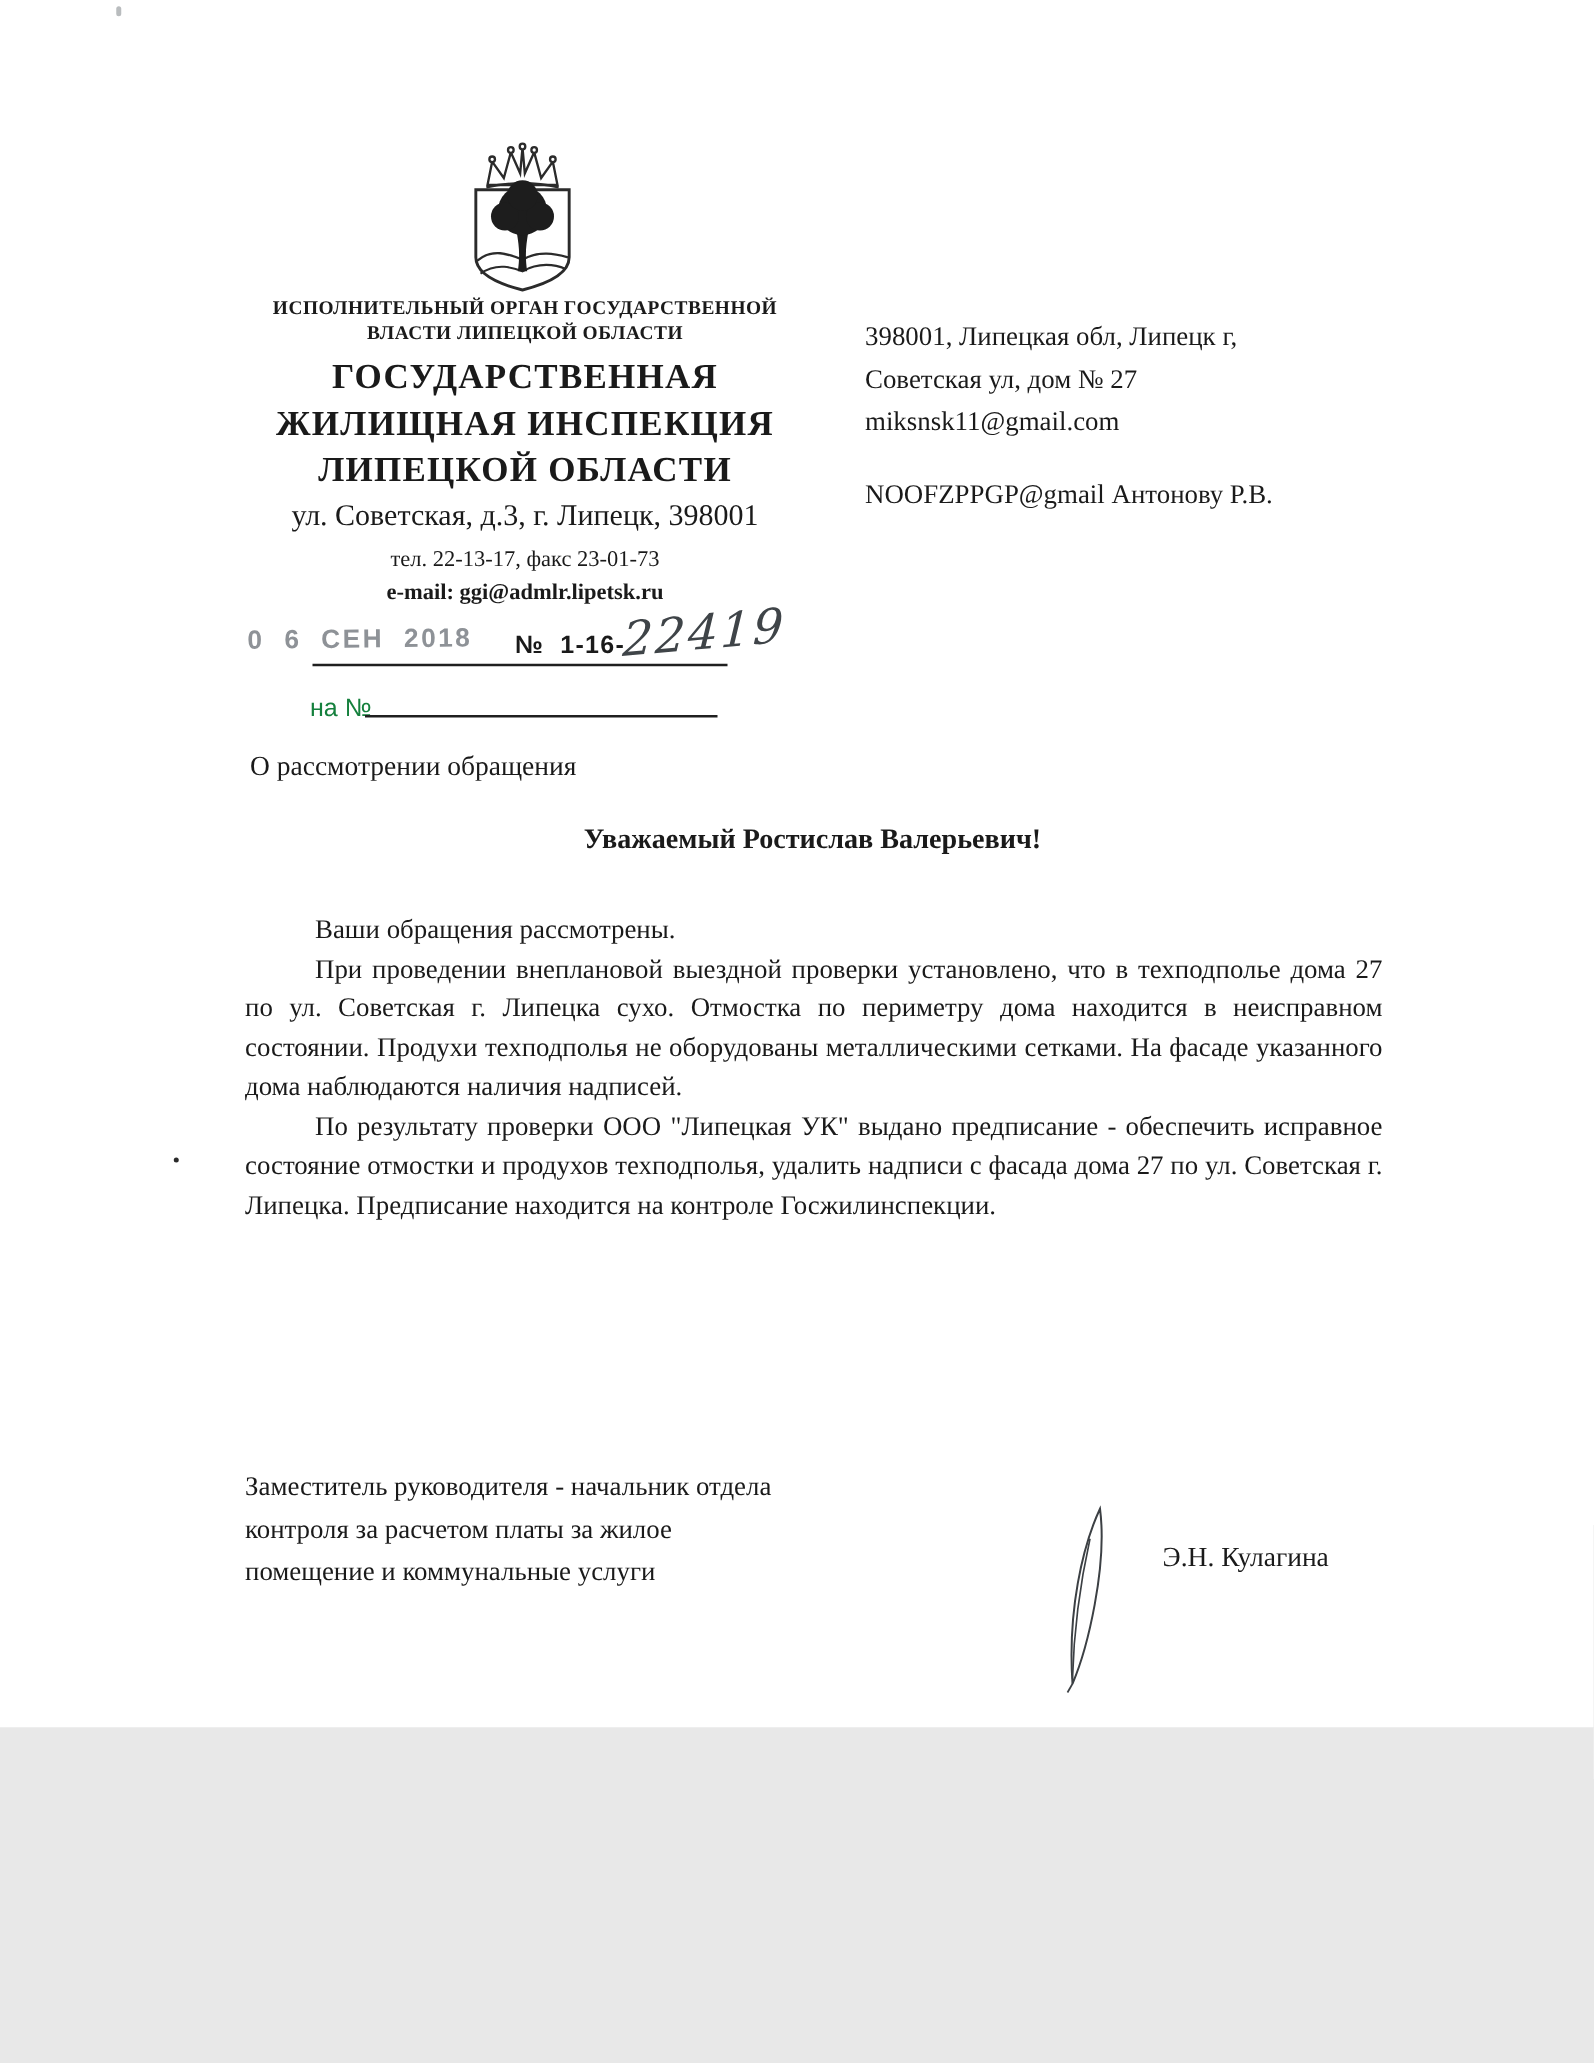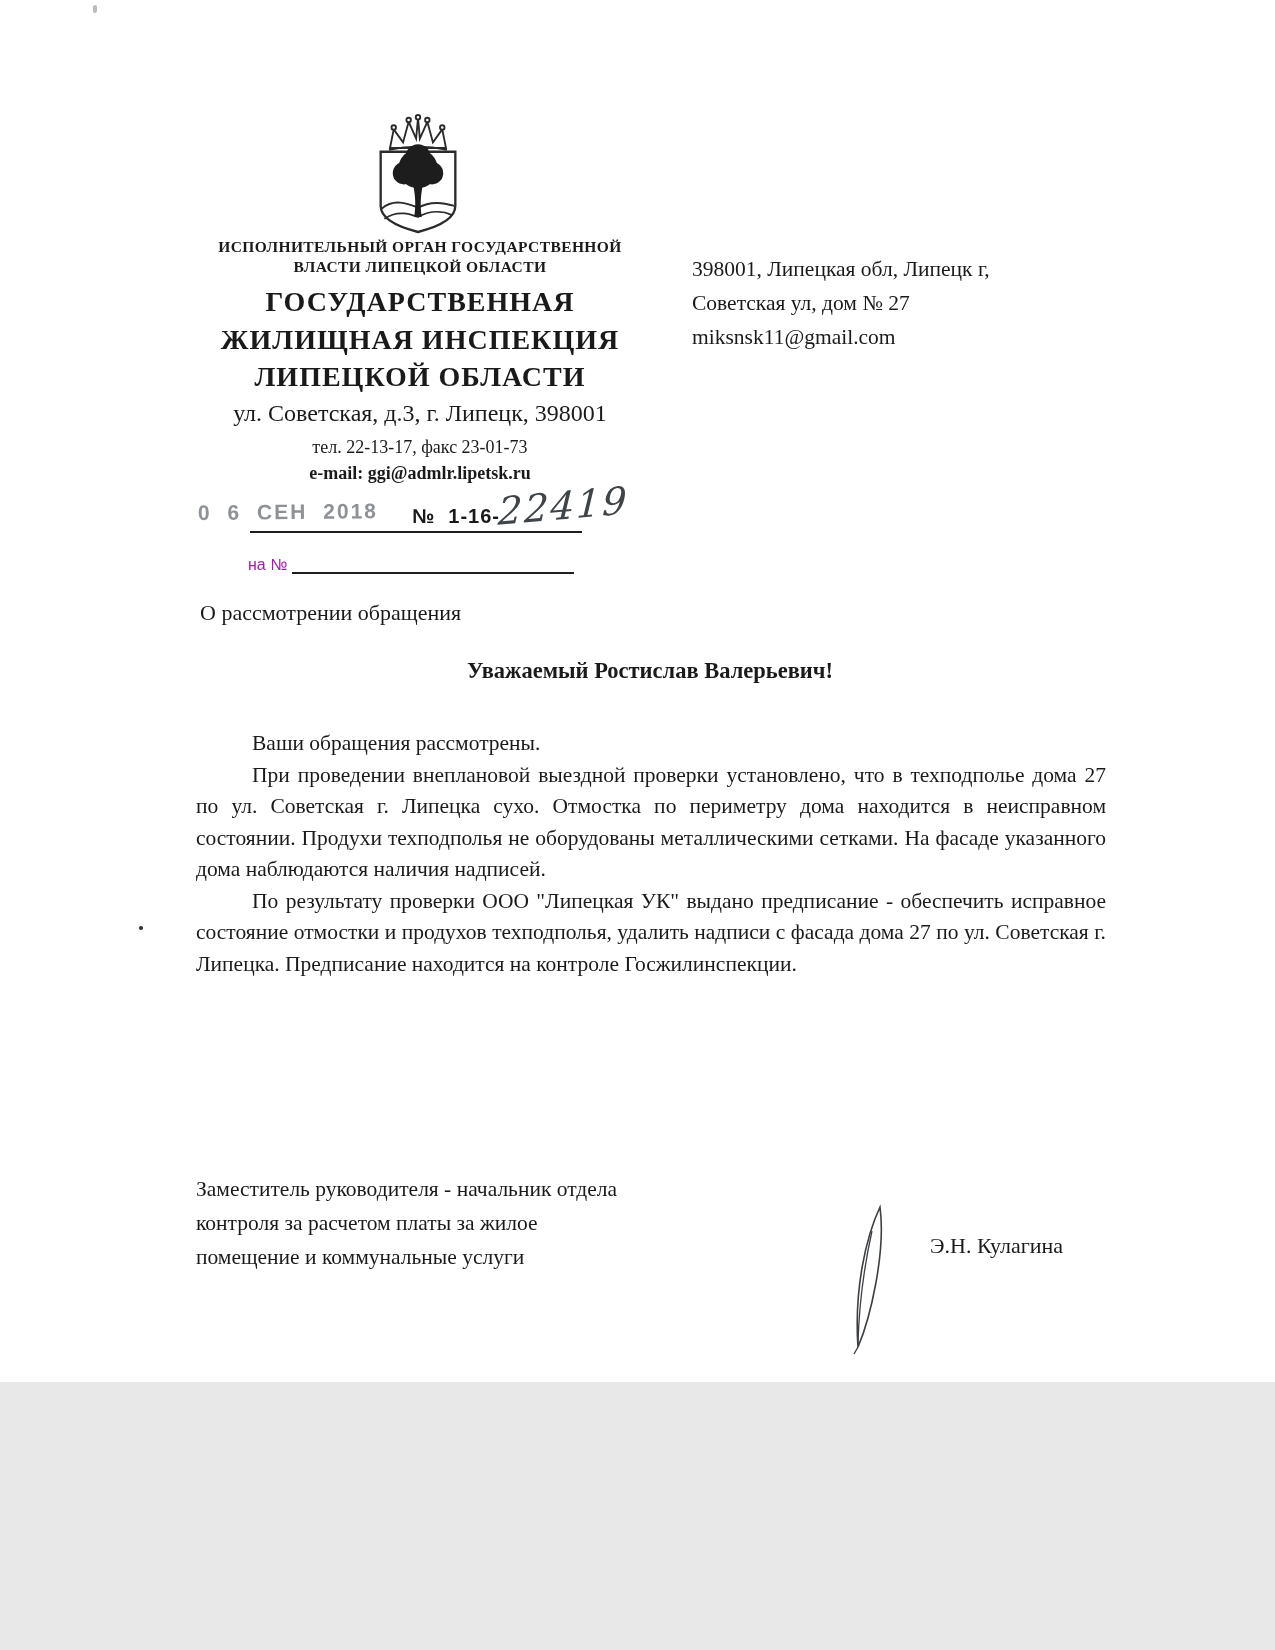--- a/index.html
+++ b/index.html
@@ -41,21 +41,21 @@
   .hand{
     font-family:"DejaVu Serif","Liberation Serif",serif;
     font-style:italic;color:#3f4448;
   }
   .hand-number{
     left:498px;top:484px;font-size:38px;letter-spacing:2px;
     transform:rotate(-5deg) skewX(-8deg);
   }
   .rule1{left:250px;top:531px;width:332px;height:2px;background:#1f1f1f;}
   .reply{left:248px;top:556px;font-family:"Liberation Sans","DejaVu Sans",sans-serif;
-    font-size:16px;color:#a21caf;}
+    font-size:20px;color:#15803d;}
   .rule2{left:292px;top:572px;width:282px;height:2px;background:#1f1f1f;}
 
   
   .rcpt{left:692px;top:252px;width:430px;font-size:21.5px;line-height:34px;}
   .rcpt .gap{height:24px;}
 
   
   .subject{left:200px;top:600px;font-size:22px;}
   .salutation{left:195px;top:658px;width:910px;text-align:center;
     font-weight:bold;font-size:22.5px;}
@@ -129,20 +129,21 @@
   <div class="abs hand hand-number">22419</div>
   <div class="abs rule1"></div>
   <div class="abs reply">на №</div>
   <div class="abs rule2"></div>
 
   <div class="abs rcpt">
     <div>398001, Липецкая обл, Липецк г,</div>
     <div>Советская ул, дом № 27</div>
     <div>miksnsk11@gmail.com</div>
     <div class="gap"></div>
+    <div>NOOFZPPGP@gmail  Антонову Р.В.</div>
   </div>
 
   <div class="abs subject">О рассмотрении обращения</div>
   <div class="abs salutation">Уважаемый Ростислав Валерьевич!</div>
 
   <div class="abs body">
     <p>Ваши обращения рассмотрены.</p>
     <p>При проведении внеплановой выездной проверки установлено, что в техподполье дома 27 по ул. Советская г. Липецка сухо. Отмостка по периметру дома находится в неисправном состоянии. Продухи техподполья не оборудованы металлическими сетками. На фасаде указанного дома наблюдаются наличия надписей.</p>
     <p>По результату проверки ООО "Липецкая УК" выдано предписание - обеспечить исправное состояние отмостки и продухов техподполья, удалить надписи с фасада дома 27 по ул. Советская г. Липецка. Предписание находится на контроле Госжилинспекции.</p>
   </div>

